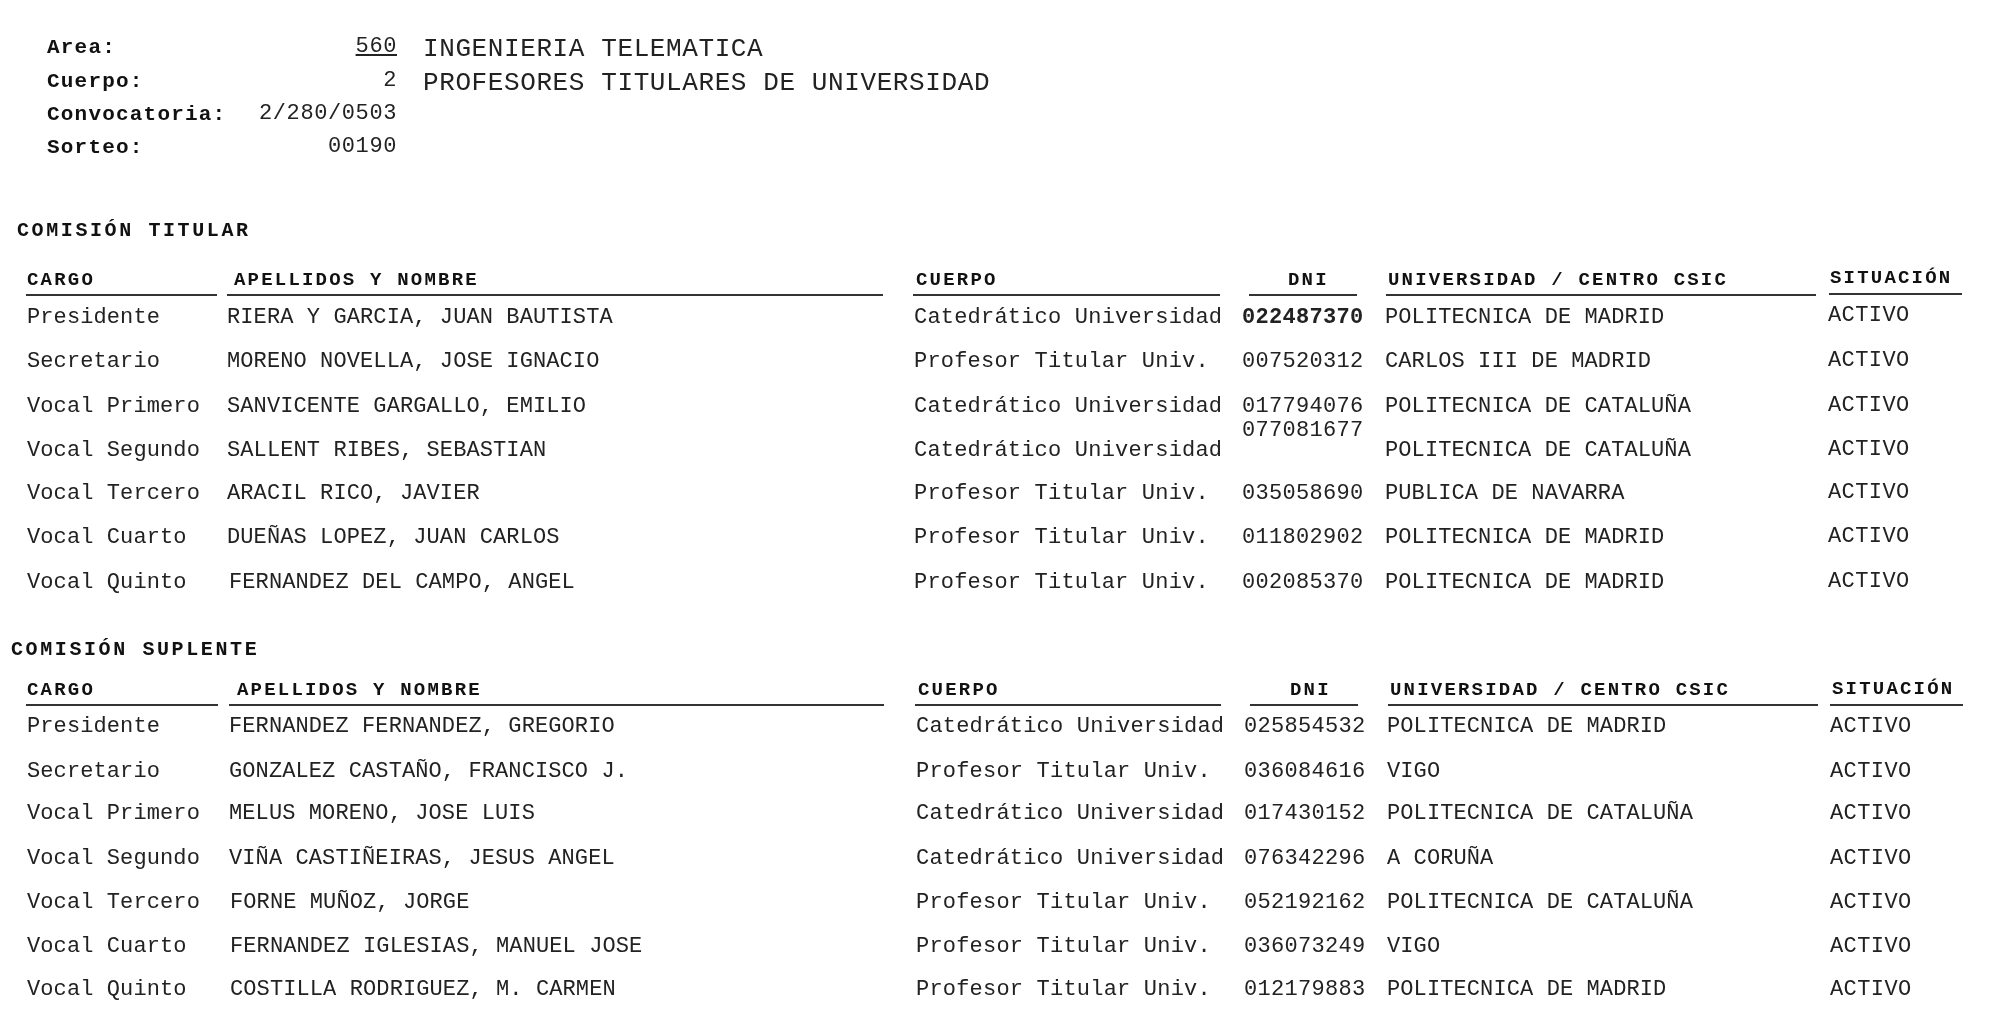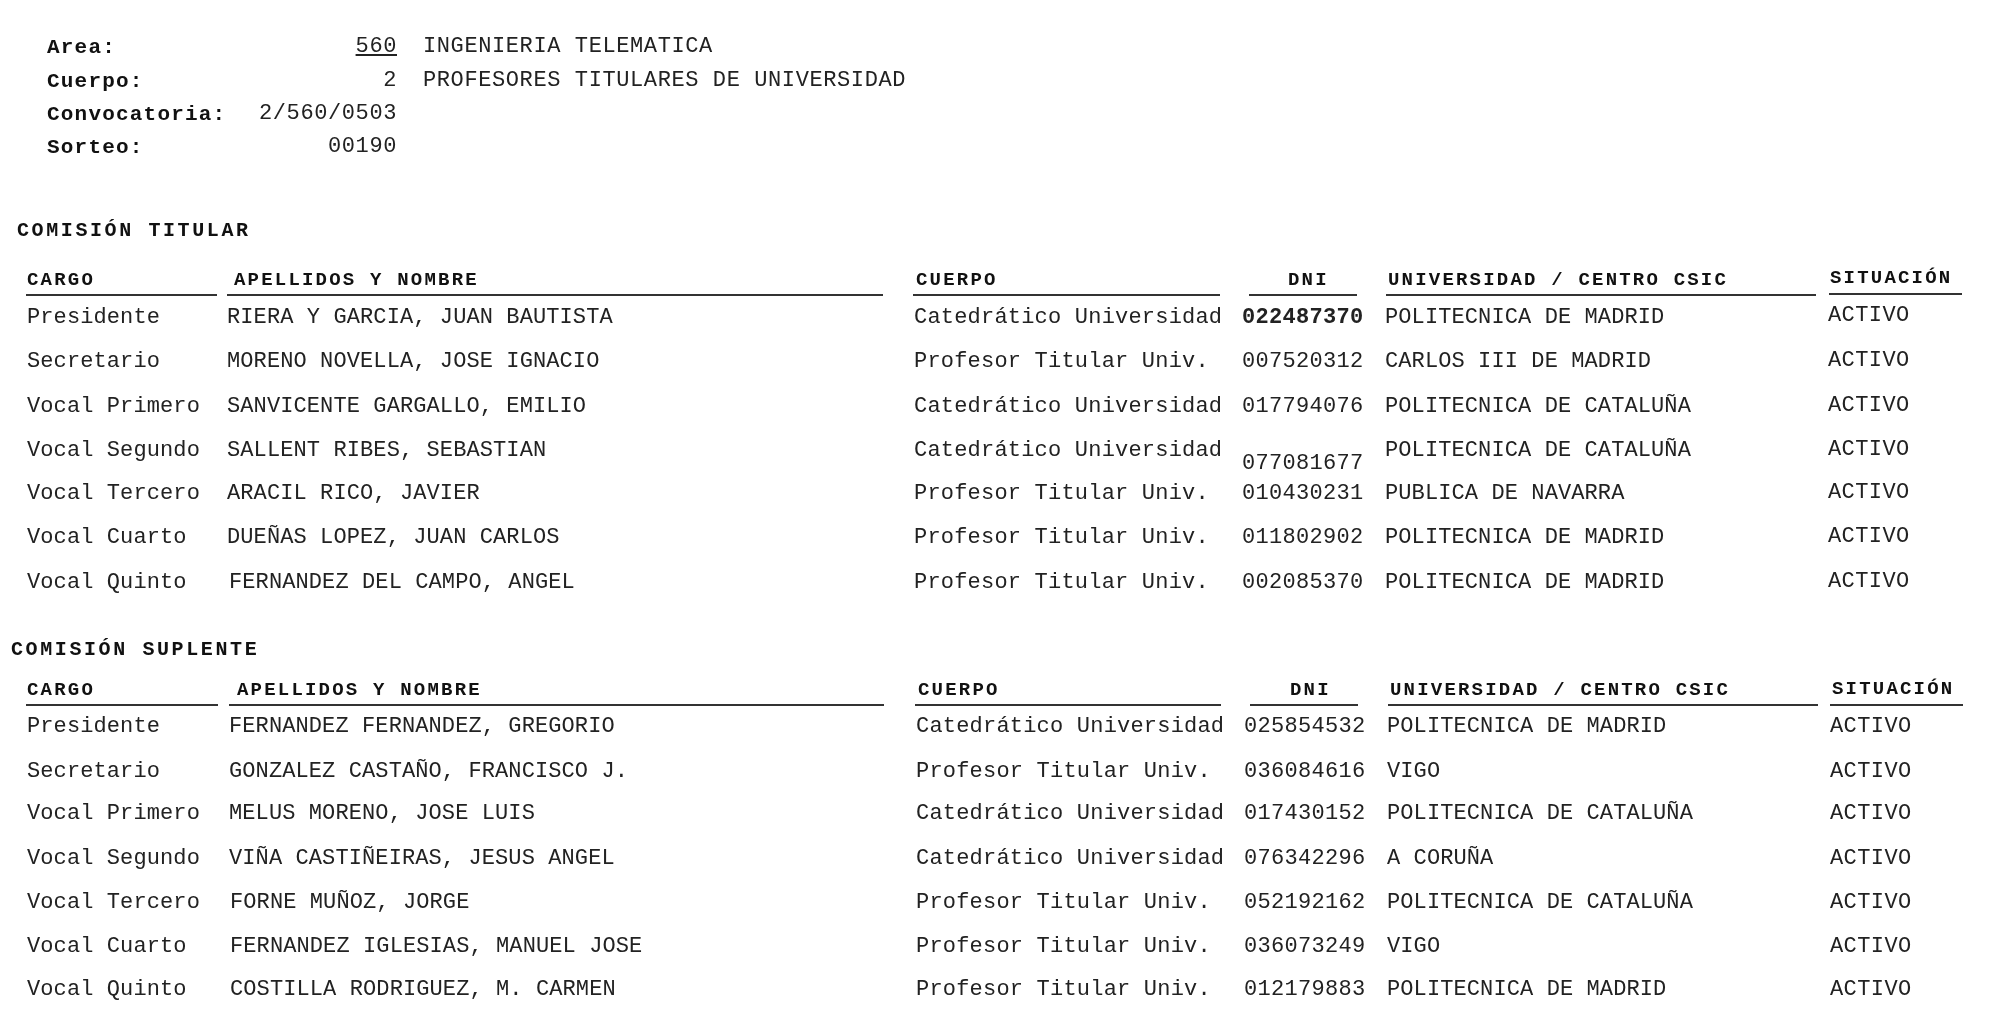--- a/index.html
+++ b/index.html
@@ -22,21 +22,21 @@
     letter-spacing: 1.2px;
     color: #111;
   }
   .info-value {
     font-size: 22px;
     letter-spacing: 0.6px;
     text-align: right;
     color: #222;
   }
   .info-desc {
-    font-size: 22px;
+    font-size: 26px;
     letter-spacing: 0.6px;
     color: #222;
   }
   .section-title {
     font-weight: bold;
     font-size: 20px;
     letter-spacing: 2.6px;
     color: #111;
   }
   .col-head {
@@ -67,21 +67,21 @@
 <div>
   <span class="abs info-label" style="left:47px; top:37px;">Area:</span>
   <span class="abs info-value" style="right:1603px; top:36px;text-decoration:underline;">560</span>
   <span class="abs info-desc" style="left:423px; top:36px;">INGENIERIA TELEMATICA</span>
 
   <span class="abs info-label" style="left:47px; top:71px;">Cuerpo:</span>
   <span class="abs info-value" style="right:1603px; top:70px;">2</span>
   <span class="abs info-desc" style="left:423px; top:70px;">PROFESORES TITULARES DE UNIVERSIDAD</span>
 
   <span class="abs info-label" style="left:47px; top:104px;">Convocatoria:</span>
-  <span class="abs info-value" style="right:1603px; top:103px;">2/560/0503</span>
+  <span class="abs info-value" style="right:1603px; top:103px;">2/280/0503</span>
 
   <span class="abs info-label" style="left:47px; top:137px;">Sorteo:</span>
   <span class="abs info-value" style="right:1603px; top:136px;">00190</span>
 </div>
 
 <section>
   <span class="abs section-title" style="left:17px; top:221px;">COMISIÓN TITULAR</span>
 
   <div>
     <span class="abs col-head" style="left:27px; top:271px;">CARGO</span>
@@ -125,30 +125,30 @@
       <span class="abs cell cuerpo" style="left:914px; top:396px;">Catedrático Universidad</span>
       <span class="abs cell dni" style="left:1242px; top:396px;">017794076</span>
       <span class="abs cell univ" style="left:1385px; top:396px;">POLITECNICA DE CATALUÑA</span>
       <span class="abs cell sit" style="left:1828px; top:395px;">ACTIVO</span>
     </div>
 
     <div>
       <span class="abs cell cargo" style="left:27px; top:440px;">Vocal Segundo</span>
       <span class="abs cell name" style="left:227px; top:440px;">SALLENT RIBES, SEBASTIAN</span>
       <span class="abs cell cuerpo" style="left:914px; top:440px;">Catedrático Universidad</span>
-      <span class="abs cell dni" style="left:1242px; top:453px;font-family:Liberation Mono, monospace;">077081677</span>
+      <span class="abs cell dni" style="left:1242px; top:420px;font-family:Liberation Mono, monospace;">077081677</span>
       <span class="abs cell univ" style="left:1385px; top:440px;">POLITECNICA DE CATALUÑA</span>
       <span class="abs cell sit" style="left:1828px; top:439px;">ACTIVO</span>
     </div>
 
     <div>
       <span class="abs cell cargo" style="left:27px; top:483px;">Vocal Tercero</span>
       <span class="abs cell name" style="left:227px; top:483px;">ARACIL RICO, JAVIER</span>
       <span class="abs cell cuerpo" style="left:914px; top:483px;">Profesor Titular Univ.</span>
-      <span class="abs cell dni" style="left:1242px; top:483px;">010430231</span>
+      <span class="abs cell dni" style="left:1242px; top:483px;">035058690</span>
       <span class="abs cell univ" style="left:1385px; top:483px;">PUBLICA DE NAVARRA</span>
       <span class="abs cell sit" style="left:1828px; top:482px;">ACTIVO</span>
     </div>
 
     <div>
       <span class="abs cell cargo" style="left:27px; top:527px;">Vocal Cuarto</span>
       <span class="abs cell name" style="left:227px; top:527px;">DUEÑAS LOPEZ, JUAN CARLOS</span>
       <span class="abs cell cuerpo" style="left:914px; top:527px;">Profesor Titular Univ.</span>
       <span class="abs cell dni" style="left:1242px; top:527px;">011802902</span>
       <span class="abs cell univ" style="left:1385px; top:527px;">POLITECNICA DE MADRID</span>

